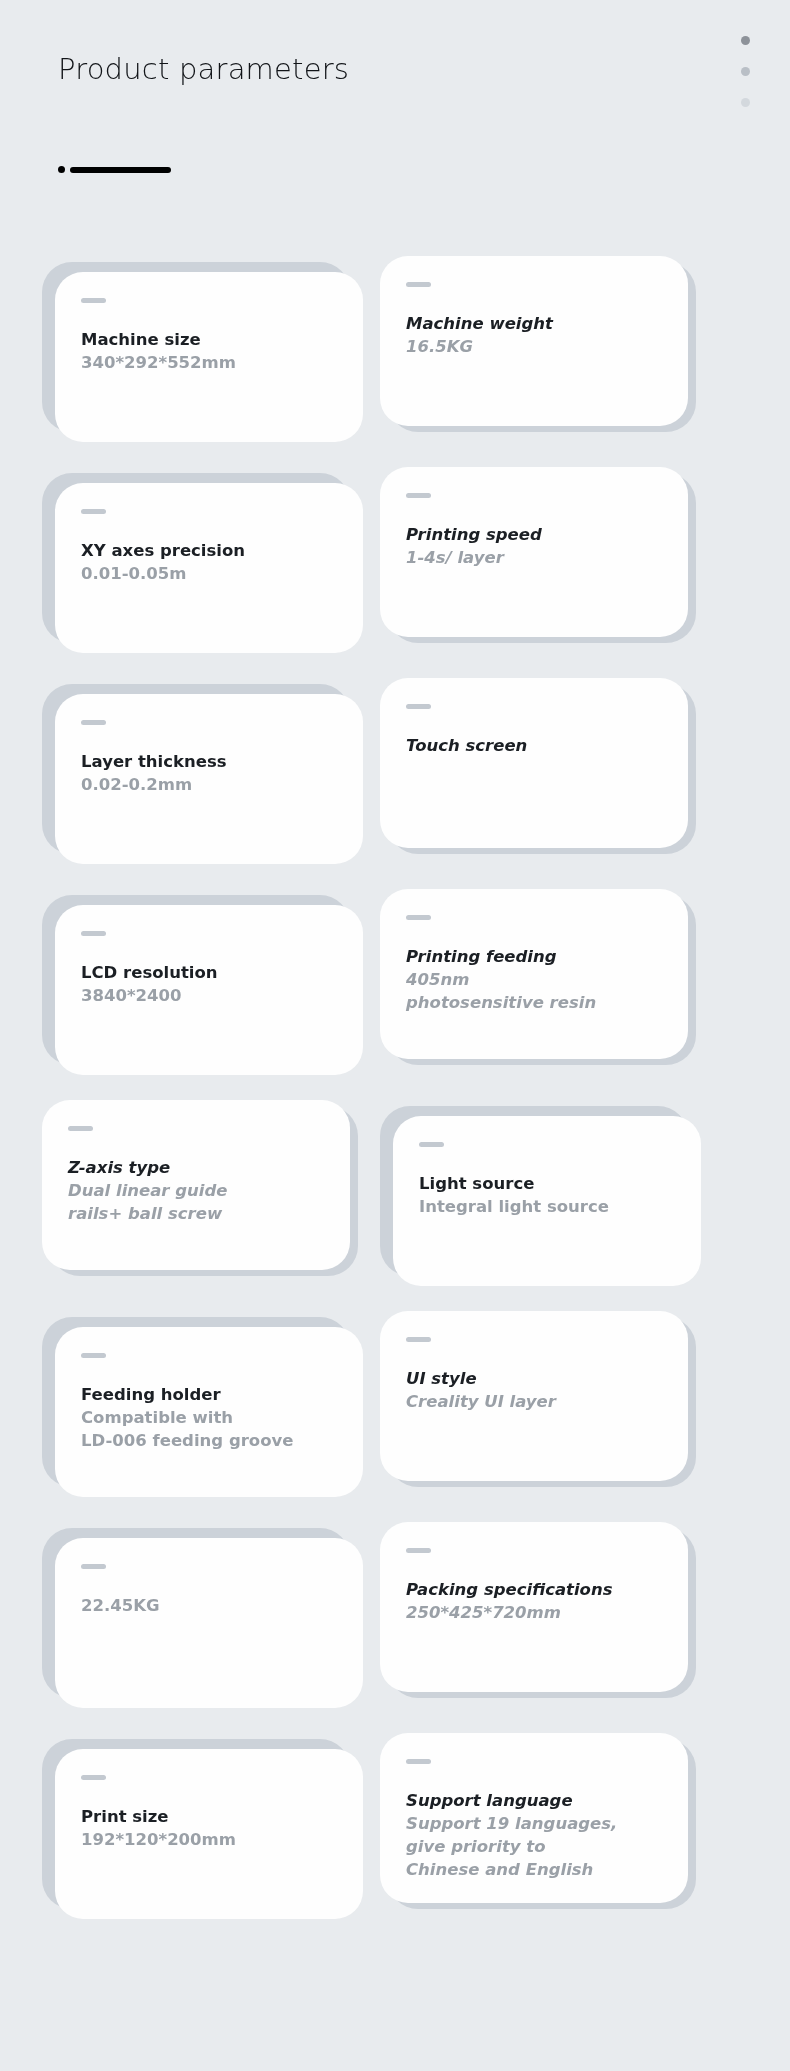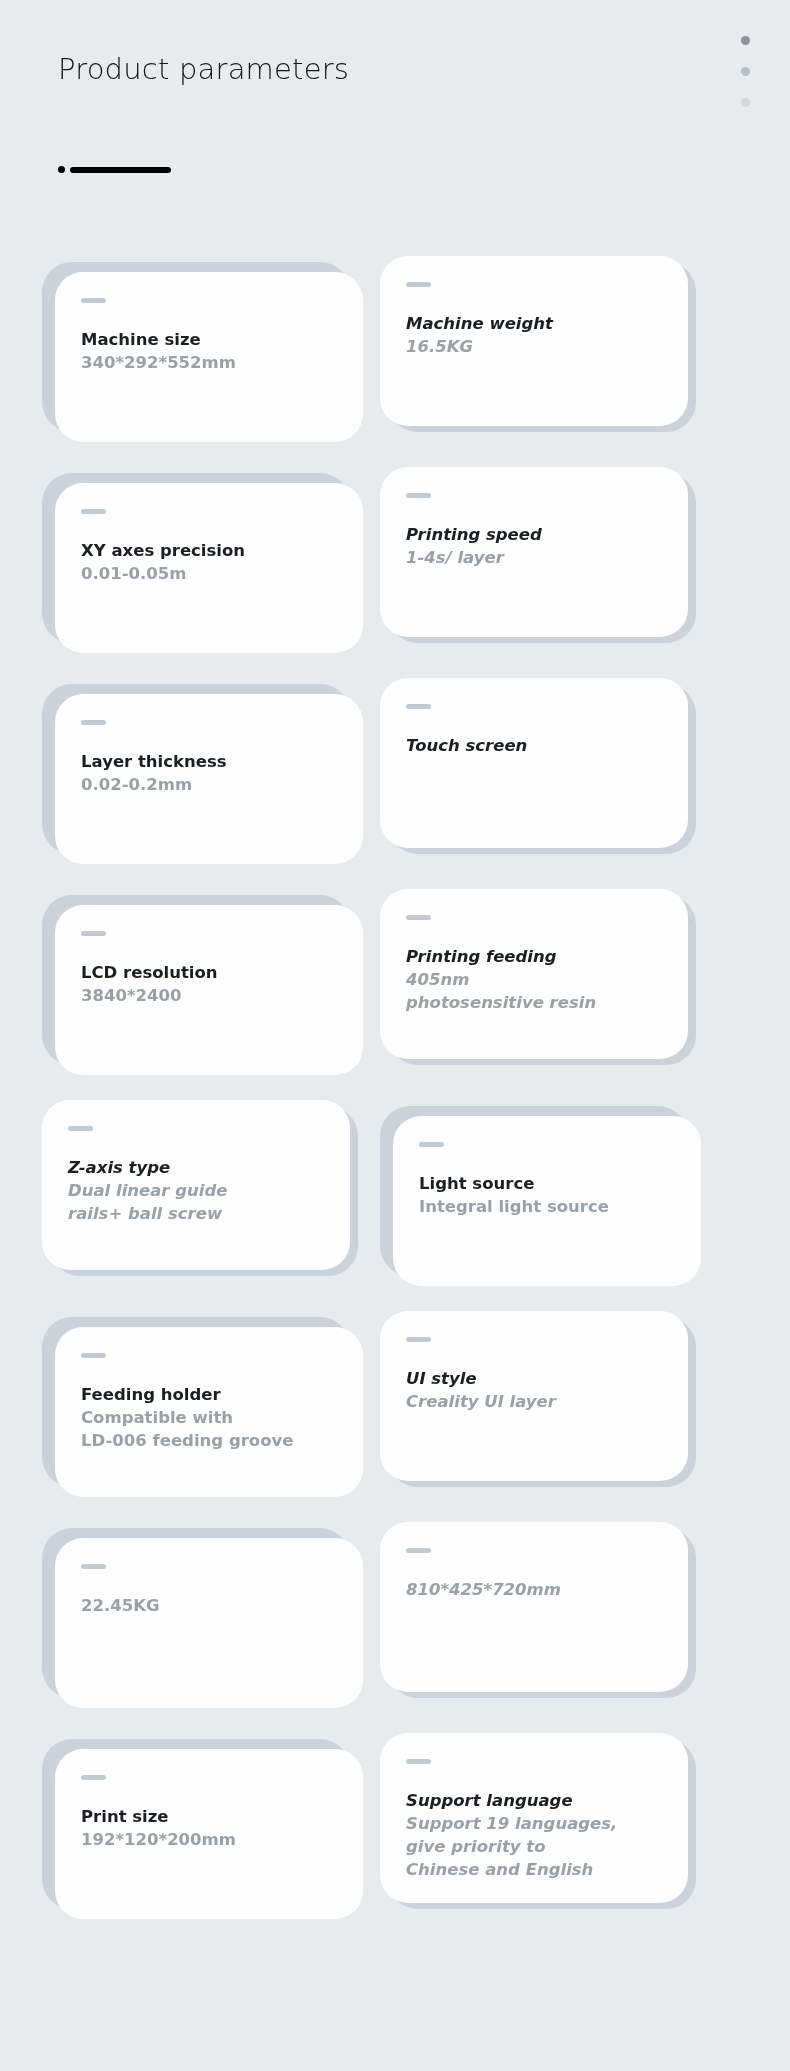--- a/index.html
+++ b/index.html
@@ -306,21 +306,22 @@
             <div class="card-dash"></div>
             <div class="card-value">22.45KG</div>
           </div>
         </div>
       </div>
       <div class="cell col-right">
         <div class="card">
           <div class="card-shadow"></div>
           <div class="card-face">
             <div class="card-dash"></div>
-            <div class="card-value">810*425*720mm</div>
+            <div class="card-title">Packing specifications</div>
+            <div class="card-value">250*425*720mm</div>
           </div>
         </div>
       </div>
       <div class="cell col-left">
         <div class="card">
           <div class="card-shadow"></div>
           <div class="card-face">
             <div class="card-dash"></div>
             <div class="card-title">Print size</div>
             <div class="card-value">192*120*200mm</div>

